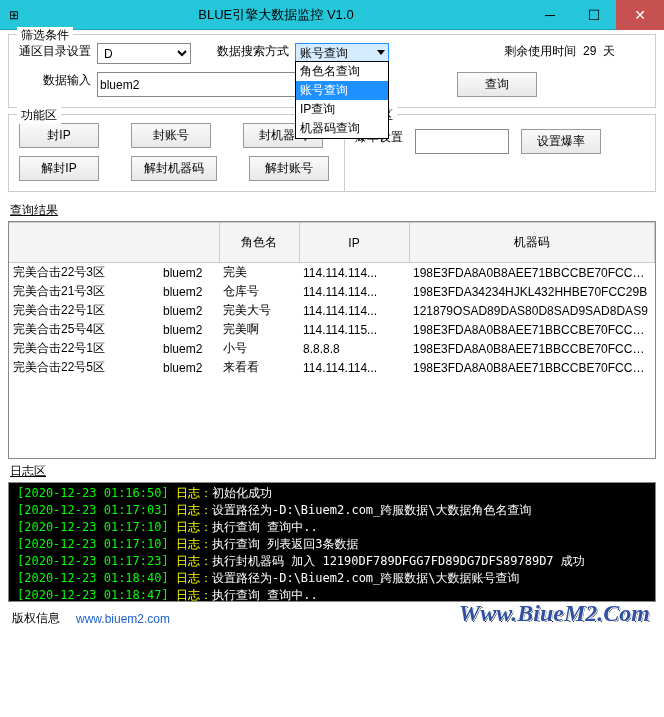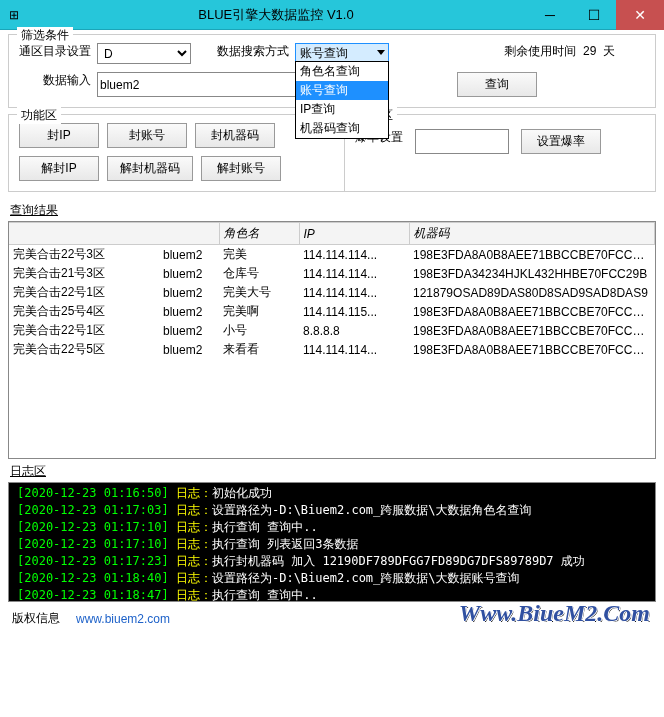--- a/index.html
+++ b/index.html
@@ -17,24 +17,24 @@
 .row:last-child { margin-bottom: 0; }
 .label { min-width: 72px; text-align: right; margin-right: 6px; }
 select, input[type=text] { font-size: 12px; padding: 1px 2px; border: 1px solid #888; background: #fff; }
 .combo { width: 94px; }
 .searchtype { width: 94px; position: relative; border: 1px solid #1e90ff; background: #d4ecff; padding: 1px 14px 1px 4px; }
 .searchtype::after { content: ""; position: absolute; right: 3px; top: 6px; border-left: 4px solid transparent; border-right: 4px solid transparent; border-top: 5px solid #000; }
 .dropdown { position: absolute; top: 18px; left: 0; width: 94px; border: 1px solid #000; background: #fff; z-index: 10; }
 .dropdown .opt { padding: 1px 4px; }
 .dropdown .opt.sel { background: #1e90ff; color: #fff; }
 .btn { padding: 3px 12px; border: 1px solid #999; background: linear-gradient(#fafafa,#e8e8e8); font-size: 12px; min-width: 80px; }
-.funcrow { display: flex; gap: 8px; margin-bottom: 8px; }
+.funcrow { display: flex; gap: 32px; margin-bottom: 8px; }
 .table-wrap { border: 1px solid #888; height: 238px; overflow: auto; background: #fff; }
 table { width: 100%; border-collapse: collapse; font-size: 12px; table-layout: fixed; }
-th { border: 1px solid #ccc; background: #f4f4f4; text-align: left; padding: 2px 4px; font-weight: normal; font-style: italic; }
+th { border: 1px solid #ccc; background: #f4f4f4; text-align: center; padding: 11px 4px; font-weight: normal; }
 th:first-child { border-left: none; }
 td { padding: 1px 4px; white-space: nowrap; overflow: hidden; text-overflow: ellipsis; margin-left: 18px; }
 .logwrap { border: 1px solid #888; background: #000; height: 120px; overflow: auto; padding: 2px 8px; font-family: SimSun, monospace; font-size: 12px; }
 .logline { color: #00ff00; white-space: nowrap; }
 .logline .y { color: #ffff00; }
 .logline .w { color: #fff; }
 .footer { display: flex; align-items: center; padding: 8px 4px 2px 4px; font-size: 12px; position: relative; }
 .footer .link { color: #1e62c9; margin-left: 16px; }
 .watermark { position: absolute; right: 6px; bottom: 2px; font-family: "Times New Roman", serif; font-size: 24px; font-style: italic; font-weight: bold; color: #3050a0; text-shadow: 1px 0 #fff,-1px 0 #fff,0 1px #fff,0 -1px #fff, 1px 1px #000; }
 .remaining { margin-left: auto; margin-right: 30px; }

